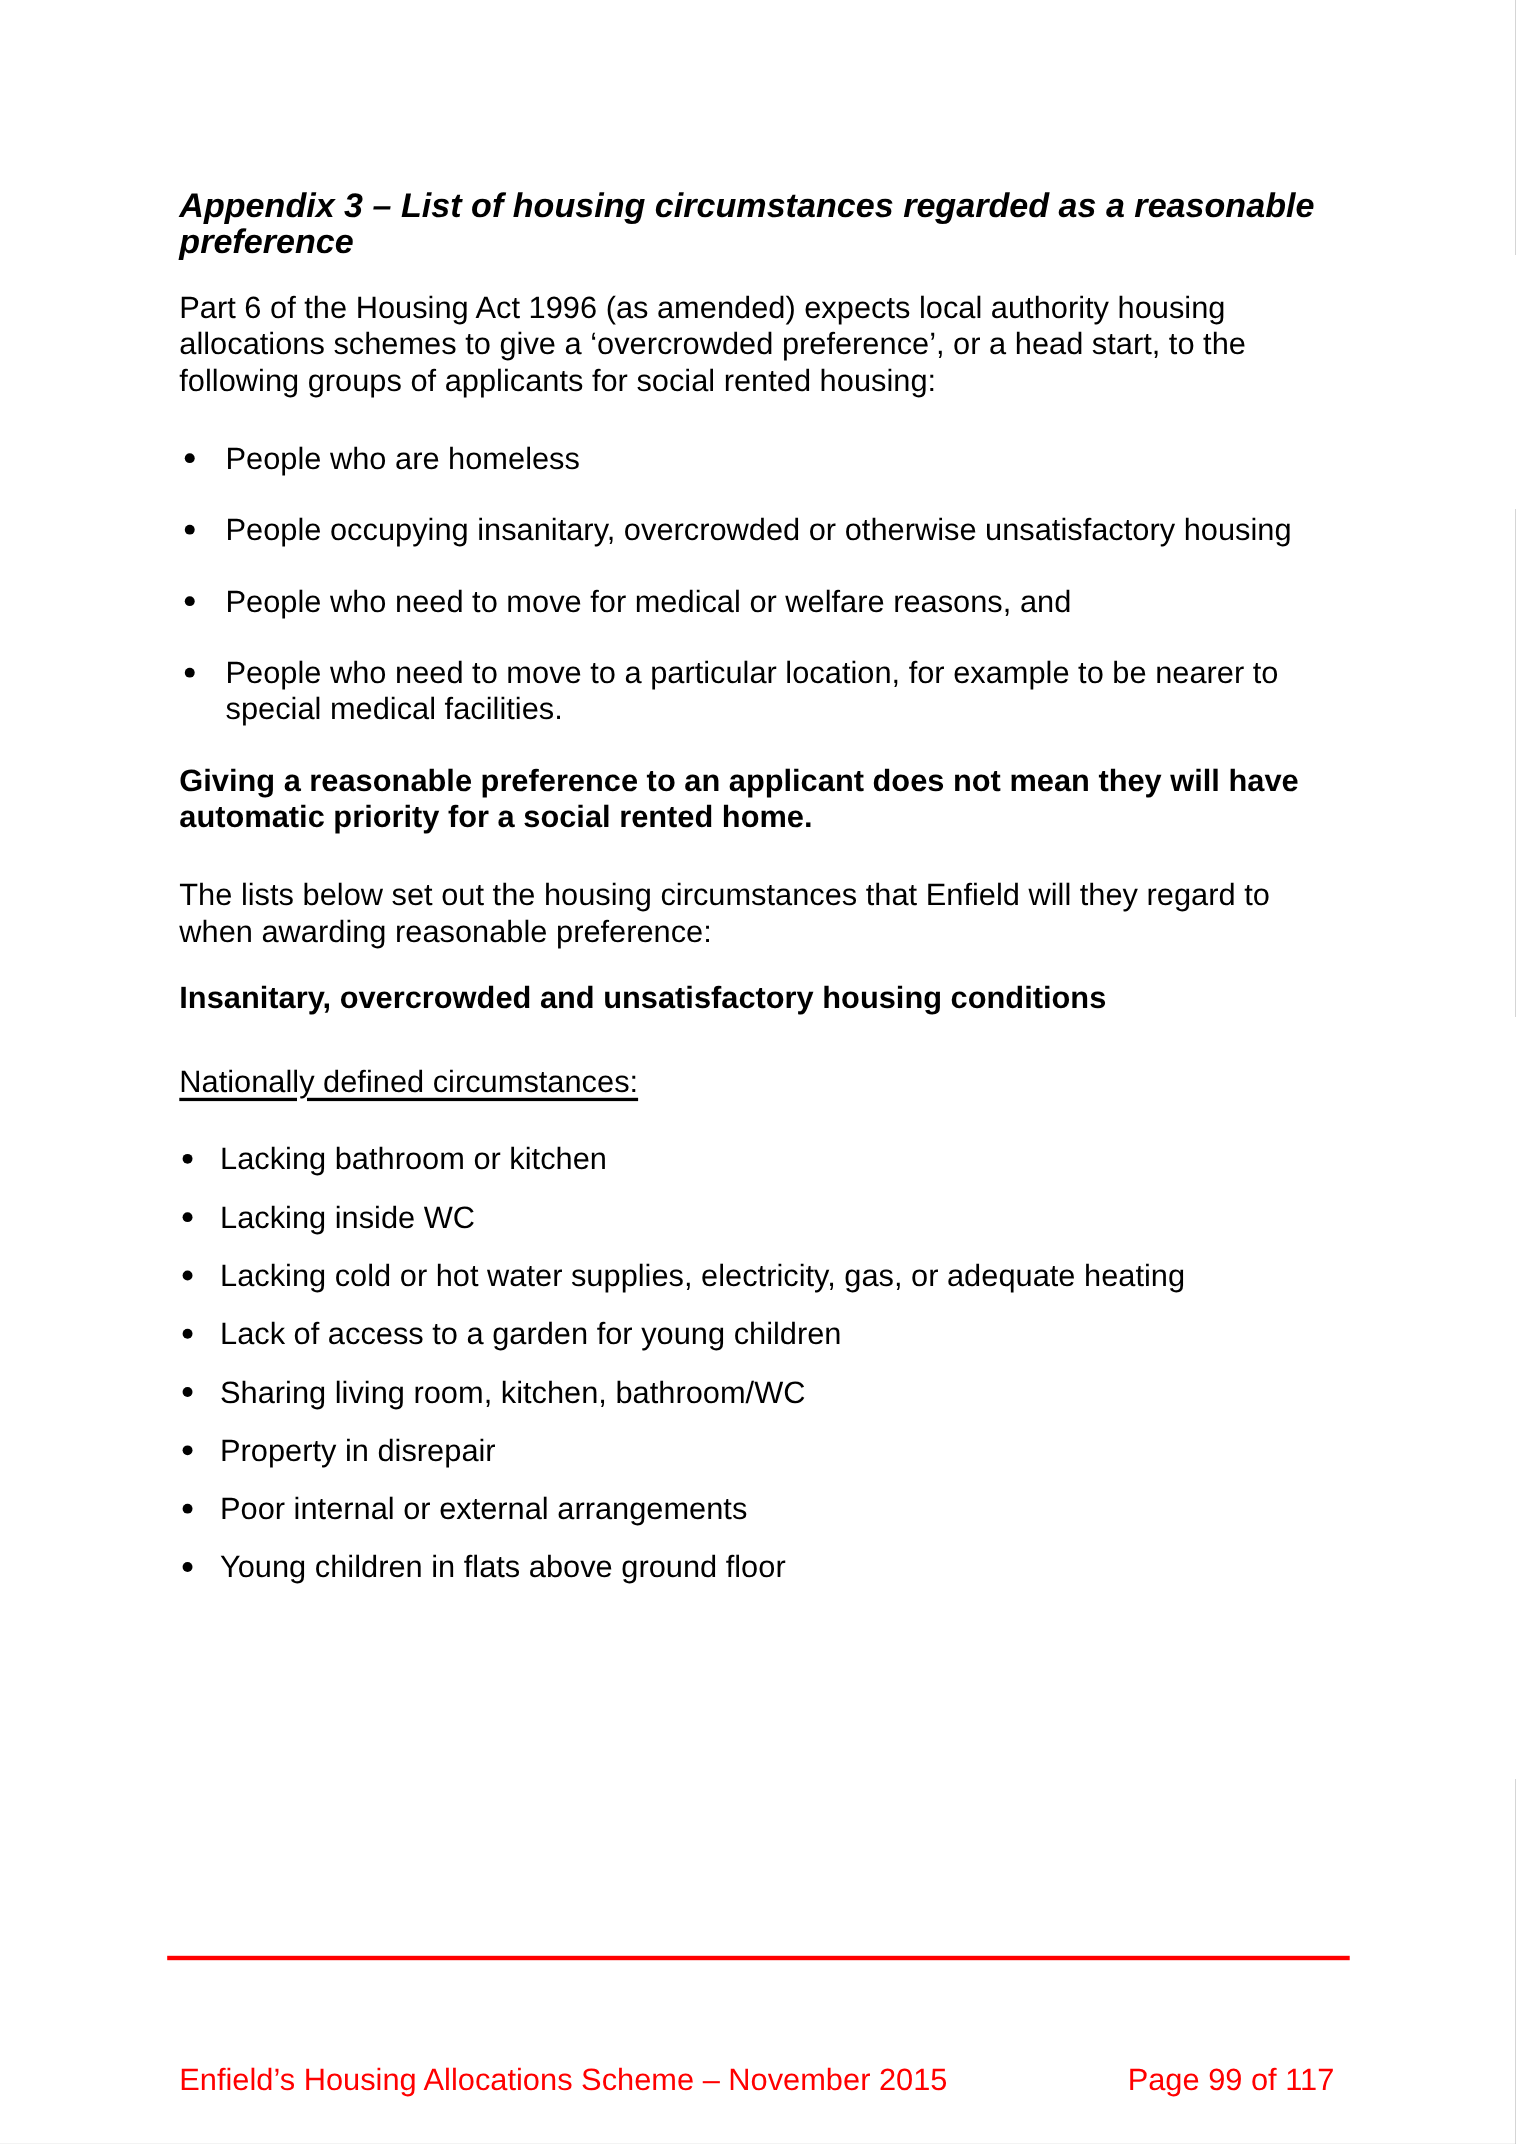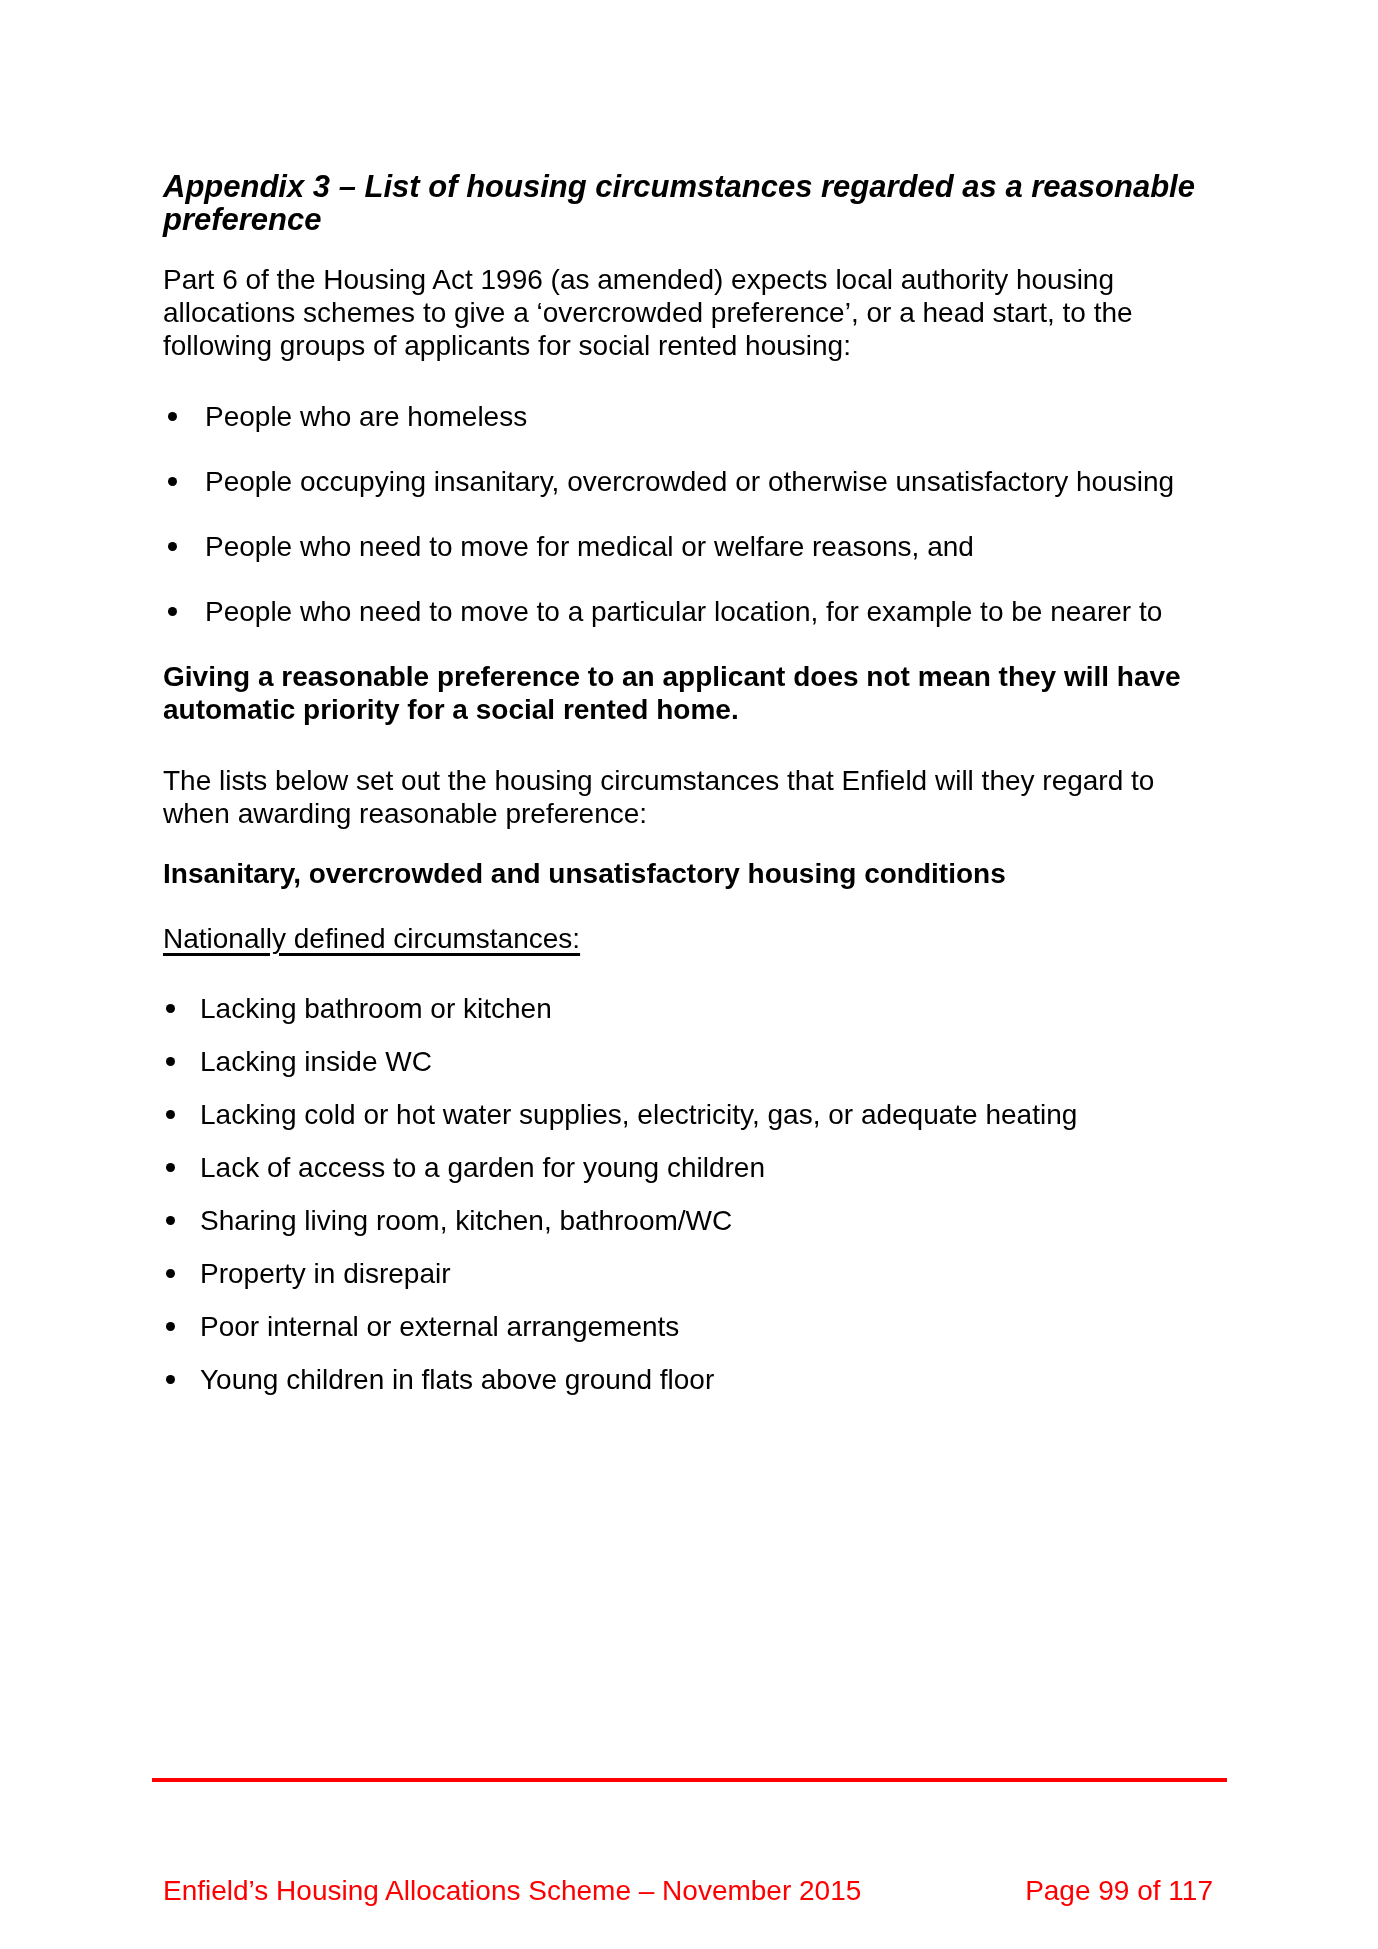--- a/index.html
+++ b/index.html
@@ -27,21 +27,21 @@
     font-style: italic;
     margin-bottom: 27px;
   }
   .para {
     font-size: 28px;
     line-height: 33px;
   }
   .intro-para      { margin-bottom: 38px; }
   .bold-note       { font-weight: bold; margin-bottom: 38px; }
   .lists-intro     { margin-bottom: 27px; }
-  .section-heading { font-weight: bold; margin-bottom: 32px; }
+  .section-heading { font-weight: bold; margin-bottom: 44px; }
   .subsection-heading {
     margin-bottom: 37px;
   }
   .subsection-heading .underlined {
     text-decoration: underline;
     text-decoration-thickness: 3px;
     text-underline-offset: 5px;
     text-align: right;
   }
   .bullet-list { margin-bottom: 32px; }
@@ -111,20 +111,21 @@
         <span class="bullet-dot"></span>
         <div class="line">People occupying insanitary, overcrowded or otherwise unsatisfactory housing</div>
       </div>
       <div class="bullet-item">
         <span class="bullet-dot"></span>
         <div class="line">People who need to move for medical or welfare reasons, and</div>
       </div>
       <div class="bullet-item">
         <span class="bullet-dot"></span>
         <div class="line">People who need to move to a particular location, for example to be nearer to</div>
+        <div class="line">special medical facilities.</div>
       </div>
     </div>
 
     <div class="para bold-note">
       <div class="line">Giving a reasonable preference to an applicant does not mean they will have</div>
       <div class="line">automatic priority for a social rented home.</div>
     </div>
 
     <div class="para lists-intro">
       <div class="line">The lists below set out the housing circumstances that Enfield will they regard to</div>

